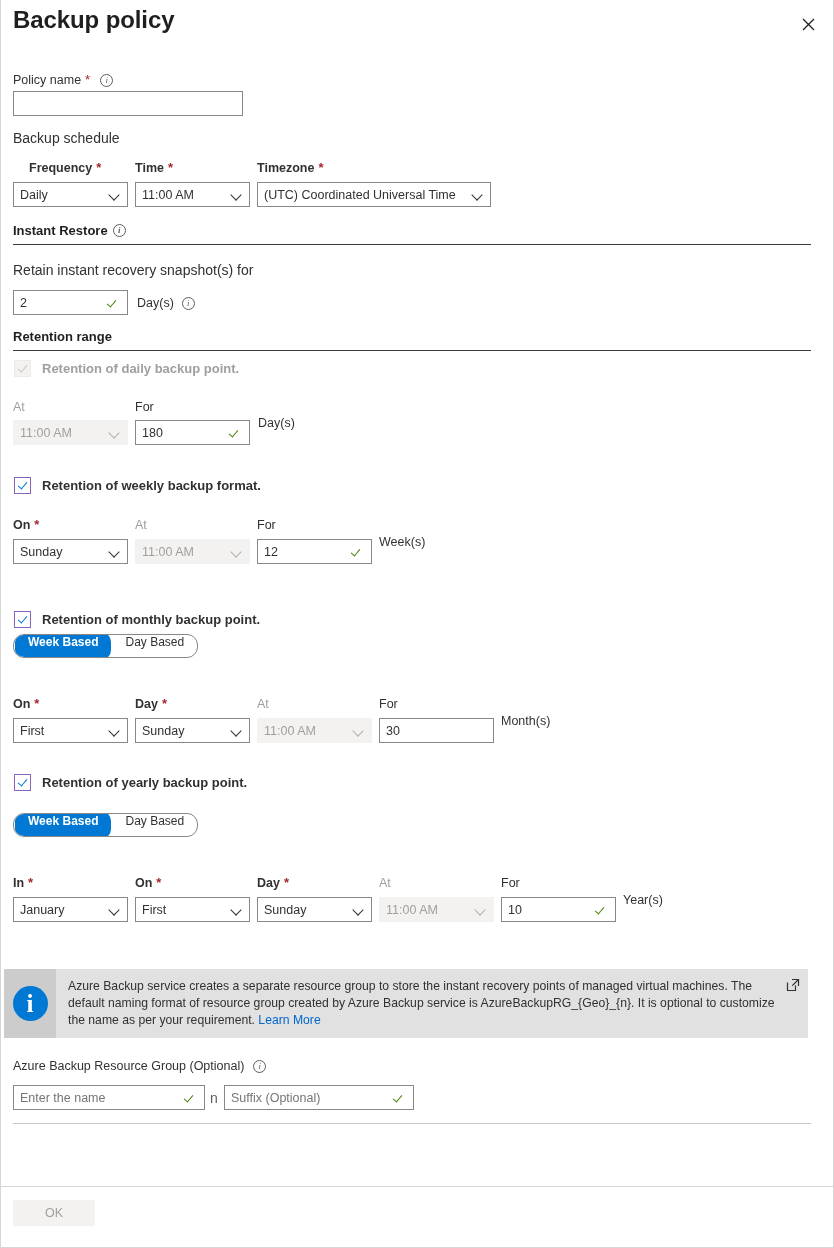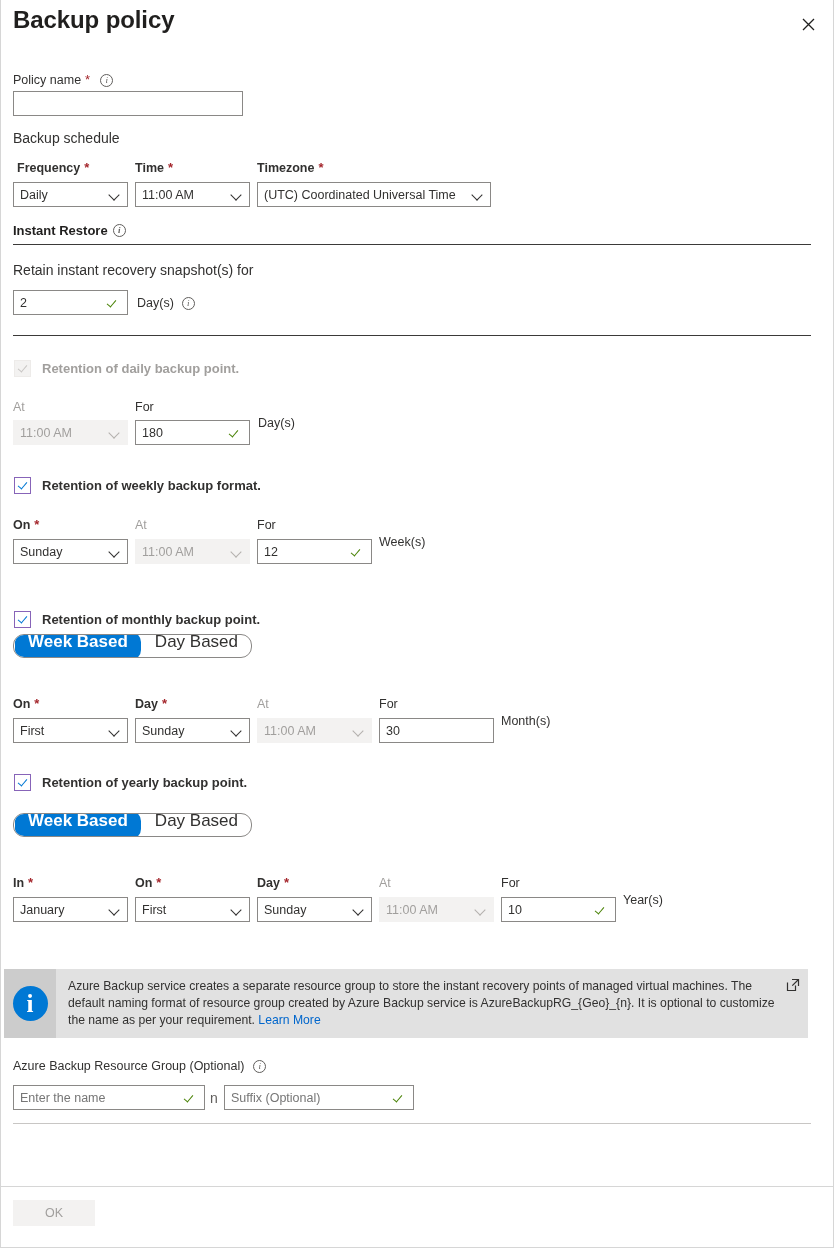--- a/index.html
+++ b/index.html
@@ -237,21 +237,21 @@
     align-items: center;
     height: 22px;
     border: 1px solid #8a8886;
     border-radius: 11px;
     padding: 0;
     background: #ffffff;
     cursor: pointer;
     overflow: hidden;
   }
   .pill .opt {
-    font-size: 17px;
+    font-size: 12px;
     padding: 0 13px;
     line-height: 20px;
     height: 28px;
     border-radius: 10px;
     color: #323130;
     white-space: nowrap;
   }
   .pill .opt.on {
     background: #0078d4;
     color: #ffffff;
@@ -357,21 +357,21 @@
         <span class="req">*</span>
         <span class="info-ico" style="margin-left:6px;"></span>
       </div>
     </div>
     <div class="abs ctl textbox" style="left:12px; top:41px; width:230px;">
       <span class="val placeholder" title=""></span>
     </div>
 
     <div class="abs plain-label" style="left:12px; top:80px;">Backup schedule</div>
 
-    <div class="abs" style="left:16px; top:110px;">
+    <div class="abs" style="left:28px; top:110px;">
       <div class="field-label bold">
         <span>Frequency</span>
         <span class="req">*</span>
       </div>
     </div>
     <div class="abs ctl" style="left:12px; top:132px; width:115px;">
       <span class="val">Daily</span>
       <span class="chev"></span>
     </div>
 
@@ -409,20 +409,23 @@
     <div class="abs ctl textbox" style="left:12px; top:240px; width:115px;">
       <span class="val">2</span>
       <span class="okcheck"></span>
     </div>
     <div class="abs field-label" style="left:136px; top:245px;">
       <span>Day(s)</span>
       <span class="info-ico" style="margin-left:4px;"></span>
     </div>
 
     <div class="abs" style="left:12px; top:279px; width:798px;">
+      <div class="section-head">
+        <span>Retention range</span>
+      </div>
       <div class="rule"></div>
     </div>
 
     <div class="abs cbrow disabled" style="left:13px; top:310px;">
       <span class="cb disabled"></span>
       <span class="cb-label">Retention of daily backup point.</span>
     </div>
 
     <div class="abs field-label muted" style="left:12px; top:349px;">At</div>
     <div class="abs ctl disabled" style="left:12px; top:370px; width:115px;">

